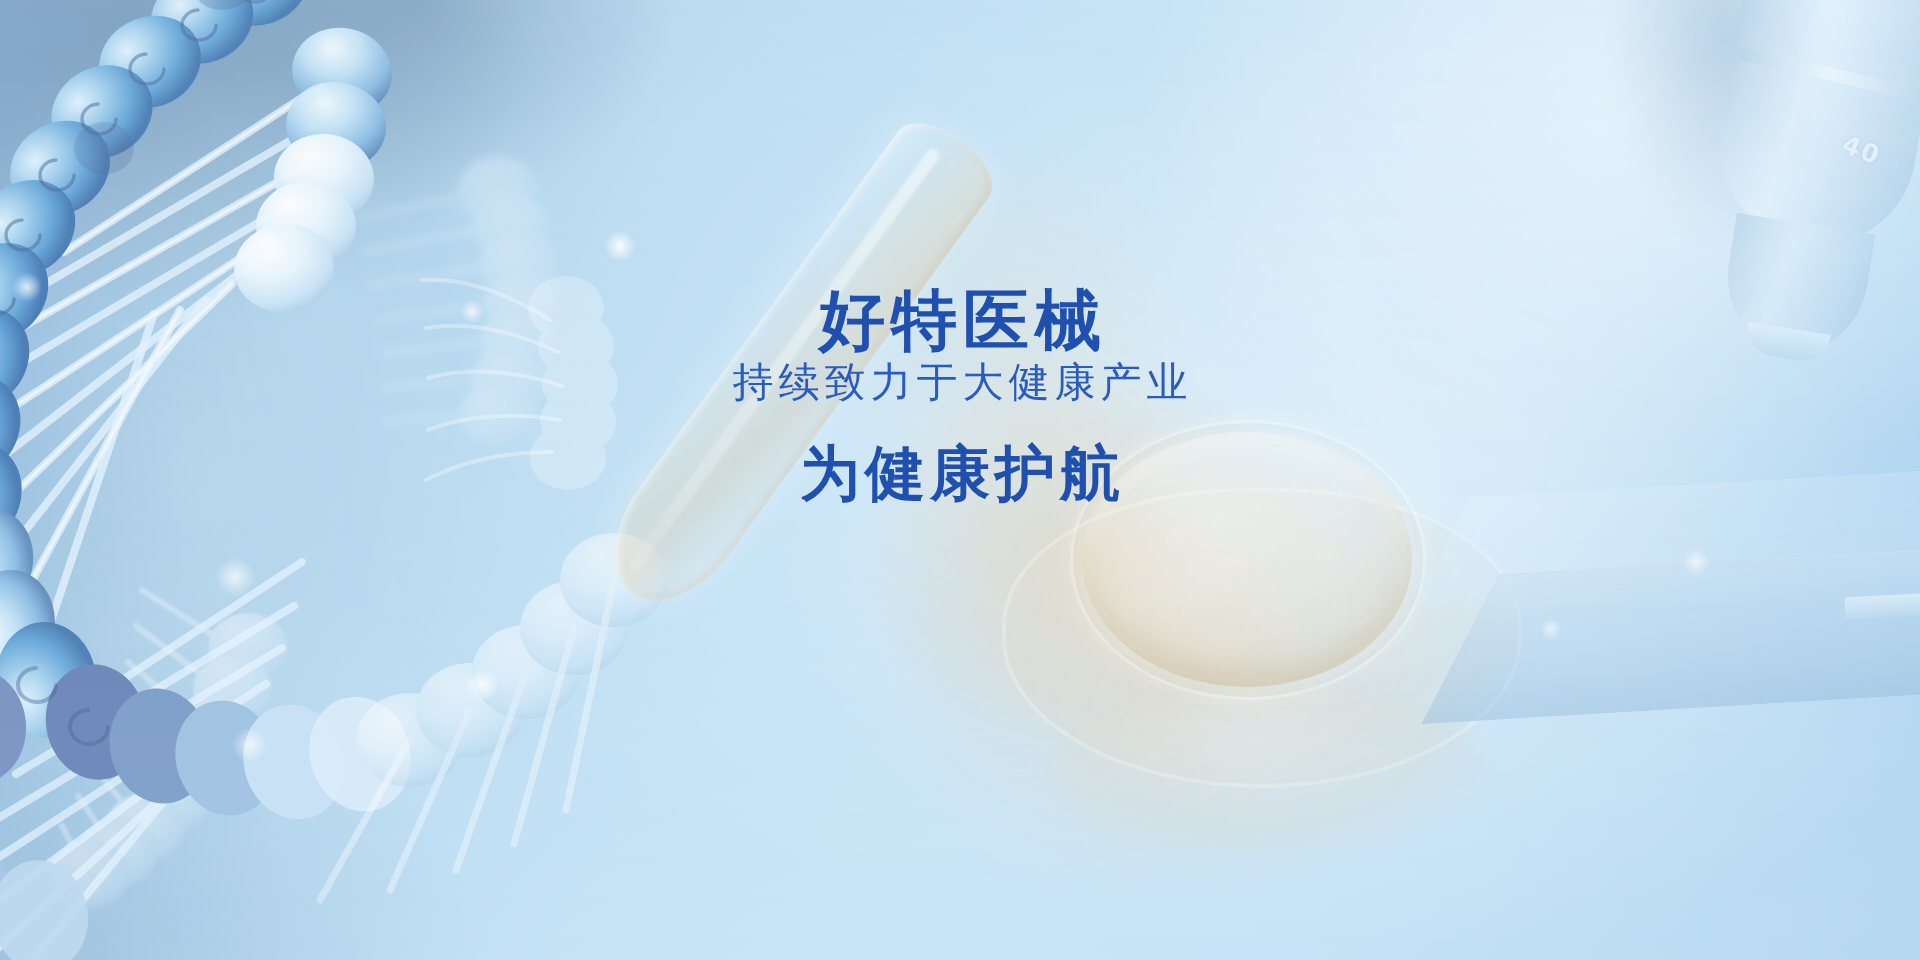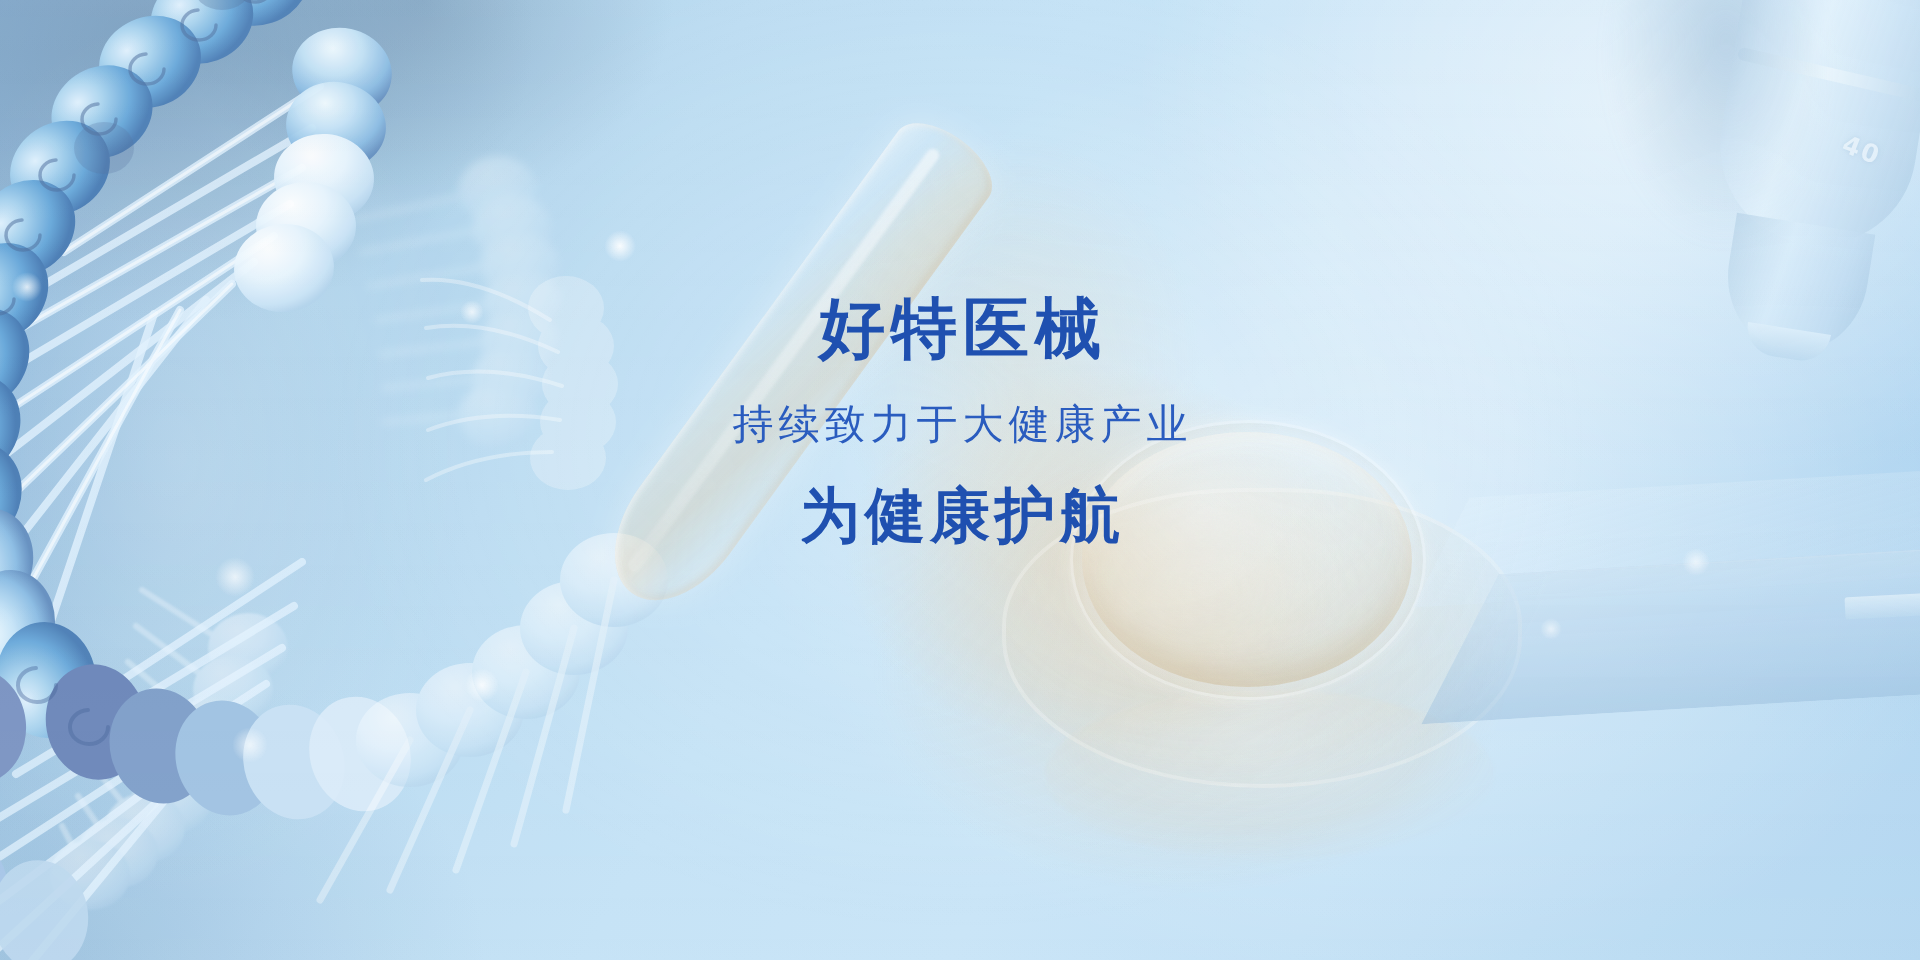--- a/index.html
+++ b/index.html
@@ -240,35 +240,34 @@
   #veil{
     background:
       radial-gradient(ellipse 900px 700px at 50% 46%, rgba(255,255,255,.16) 0%, rgba(255,255,255,0) 70%),
       linear-gradient(180deg, rgba(255,255,255,.04) 0%, rgba(255,255,255,0) 35%, rgba(255,255,255,.06) 100%);
   }
 
   
   #hero-copy{
     position:absolute;
     left:0; right:0;
-    top:292px;
+    top:284px;
     text-align:center;
     z-index:40;
   }
   #hero-title{
     font-family:"DejaVu Sans","Liberation Sans",sans-serif;
     font-size:66px;
     font-weight:700;
     letter-spacing:6px;
     color:#1f50b0;
     line-height:1.12;
     text-indent:6px;
   }
   #hero-subtitle{
-    margin-top:34px;
     font-family:"DejaVu Sans","Liberation Sans",sans-serif;
     font-size:41px;
     font-weight:400;
     letter-spacing:5px;
     color:#2a5cbf;
     line-height:1.2;
     text-indent:5px;
   }
   #hero-tagline{
     margin-top:30px;

